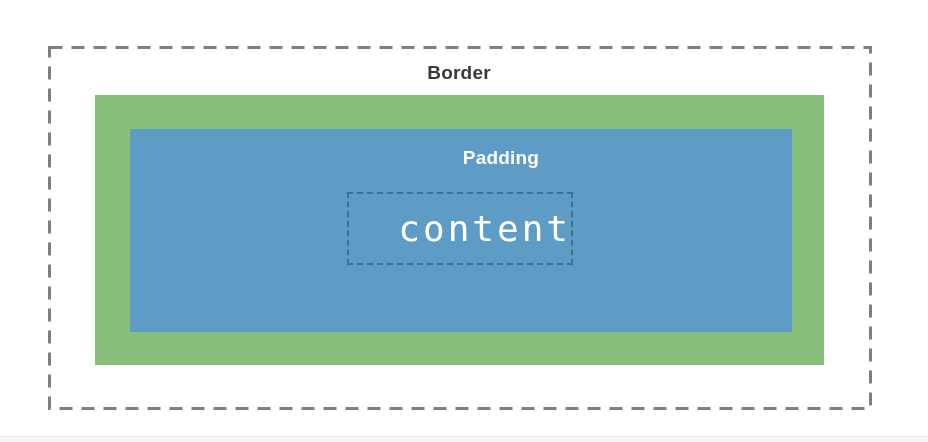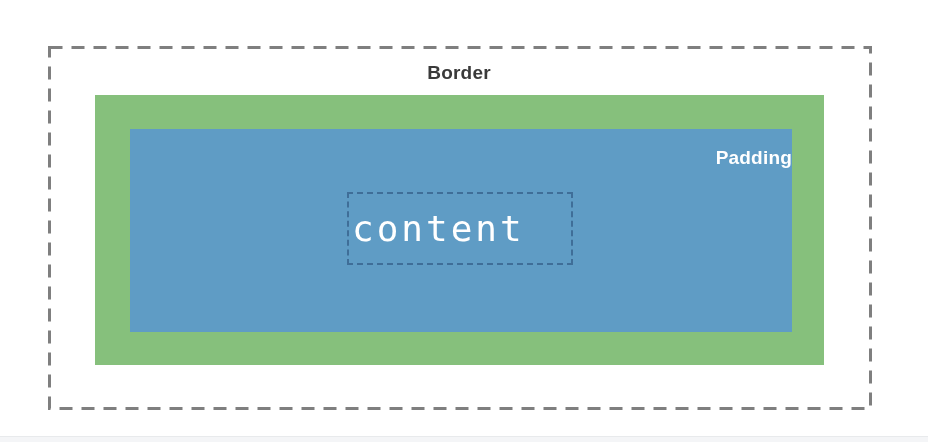--- a/index.html
+++ b/index.html
@@ -61,38 +61,39 @@
     top: 34px;
     width: 662px;
     height: 203px;
     background: var(--padding-fill, #5f9cc5);
   }
   .padding-label {
     position: absolute;
     left: 0;
     top: 18px;
     width: 100%;
-    text-align: right;
+    text-align: center;
     font-size: 19px;
     font-weight: 600;
     color: #ffffff;
     letter-spacing: 0.2px;
+    padding-left: 40px;
   }
   
   .content-box {
     position: absolute;
     box-sizing: border-box;
     left: 217px;
     top: 63px;
     width: 226px;
     height: 73px;
     border: 2px dashed var(--content-dash, #3f6e98);
     display: flex;
     align-items: center;
-    justify-content: flex-start;
+    justify-content: flex-end;
   }
   .content-label {
     font-family: "DejaVu Sans Mono", monospace;
     font-size: 36px;
     line-height: 1;
     letter-spacing: 3px;
     color: #ffffff;
     white-space: nowrap;
     margin-left: 3px; 
   }

